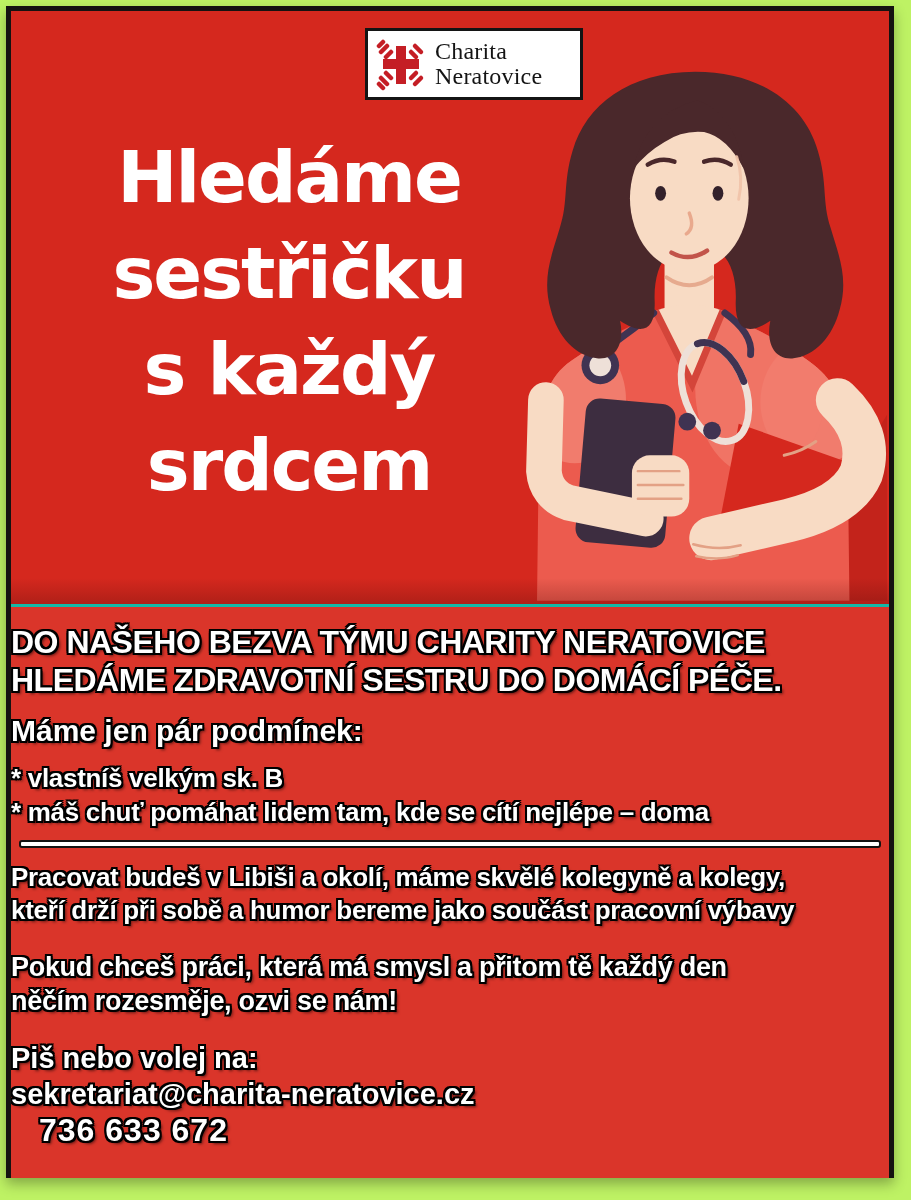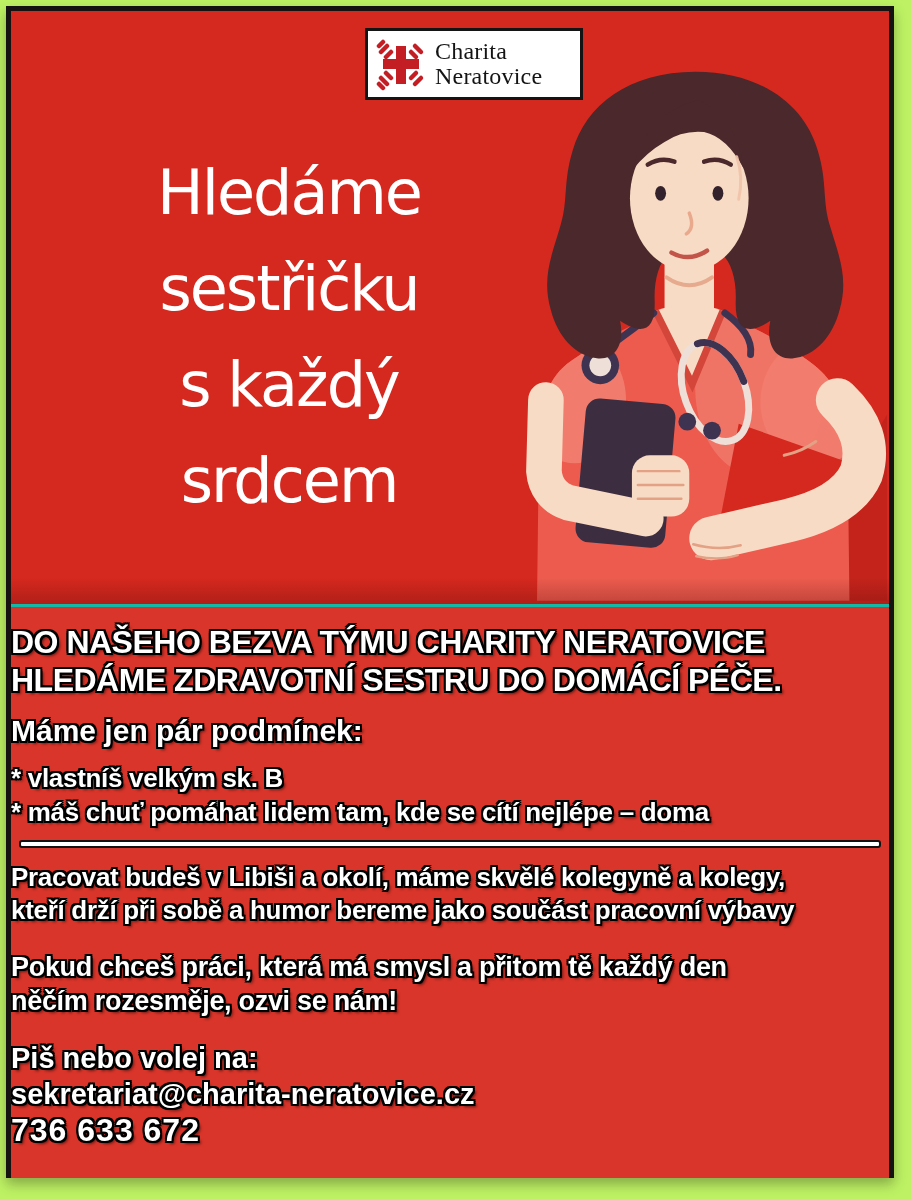--- a/index.html
+++ b/index.html
@@ -11,37 +11,37 @@
   .top{position:relative;height:593px;flex:0 0 auto;background:#d5281e;}
   .top:after{content:"";position:absolute;left:0;right:0;bottom:0;height:26px;
              background:linear-gradient(rgba(0,0,0,0),rgba(80,10,8,.28));}
   .illu{position:absolute;left:0;top:0;width:100%;height:100%;display:block;}
   .logo-box{position:absolute;left:354px;top:17px;width:196px;height:62px;background:#fff;
             border:3px solid #141414;display:flex;align-items:center;gap:9px;padding:2px 8px;
             box-sizing:content-box;}
   .logo-mark{flex:0 0 auto;display:block;}
   .logo-text{font-family:"Liberation Serif", serif;font-size:24px;line-height:1.04;color:#141414;
              letter-spacing:.2px;}
-  .headline{position:absolute;left:28px;top:134px;width:500px;text-align:center;color:#ffffff;
-            font-family:"DejaVu Sans", sans-serif;font-weight:normal;font-size:62px;
+  .headline{position:absolute;left:28px;top:118px;width:500px;text-align:center;color:#ffffff;
+            font-family:"DejaVu Sans", sans-serif;font-weight:bold;font-size:72px;
             letter-spacing:-2px;line-height:96px;}
   .bottom{position:relative;flex:1 1 auto;background:#da352a;border-top:3px solid #14b8a6;
           text-align:left;color:#fff;font-weight:bold;overflow:hidden;}
   .outline{text-shadow:2px 0 0 #000,-2px 0 0 #000,0 2px 0 #000,0 -2px 0 #000,
            2px 2px 0 #000,-2px -2px 0 #000,2px -2px 0 #000,-2px 2px 0 #000,3px 3px 3px rgba(0,0,0,.55);}
   .pre{white-space:pre-line;}
   .intro{margin-top:16px;font-size:32px;line-height:38px;letter-spacing:-.5px;}
   .cond-title{margin-top:15px;font-size:30px;line-height:34px;}
   .bullets{margin-top:13px;font-size:26px;line-height:34px;letter-spacing:-.3px;}
   .divider{margin:11px auto 0;width:858px;height:4px;background:#fff;border:2px solid #111;
            border-radius:3px;}
   .para1{margin-top:13px;font-size:26px;line-height:33px;letter-spacing:-.3px;}
   .para2{margin-top:23px;font-size:27px;line-height:34px;letter-spacing:-.3px;}
   .contact{margin-top:22px;font-size:29px;line-height:36px;}
-  .phone{font-size:32px;letter-spacing:1px;}
+  .phone{font-size:32px;letter-spacing:1px;padding-left:28px;}
 </style>
 </head>
 <body>
 
 <div class="page">
   <div class="flyer">
 
     <div class="top">
 
       <svg class="illu" viewBox="0 0 888 593" aria-hidden="true">

